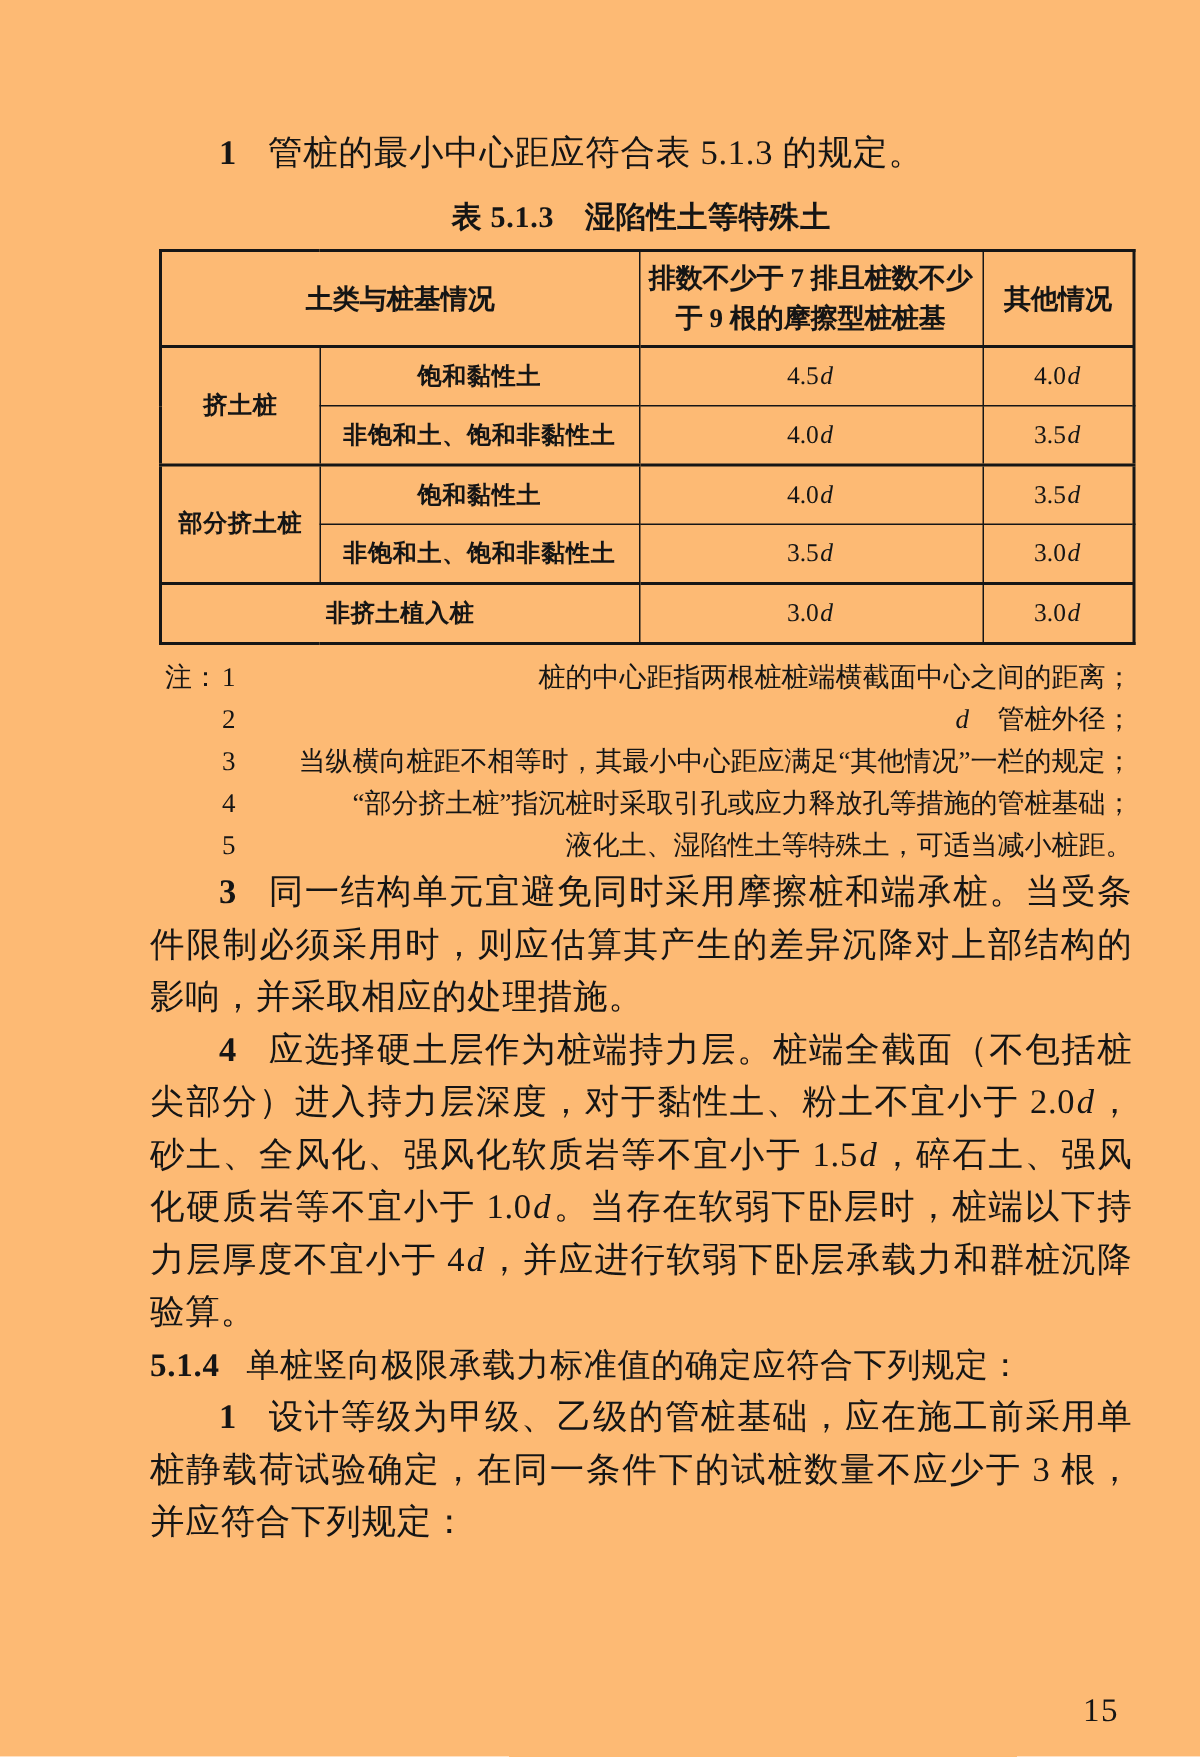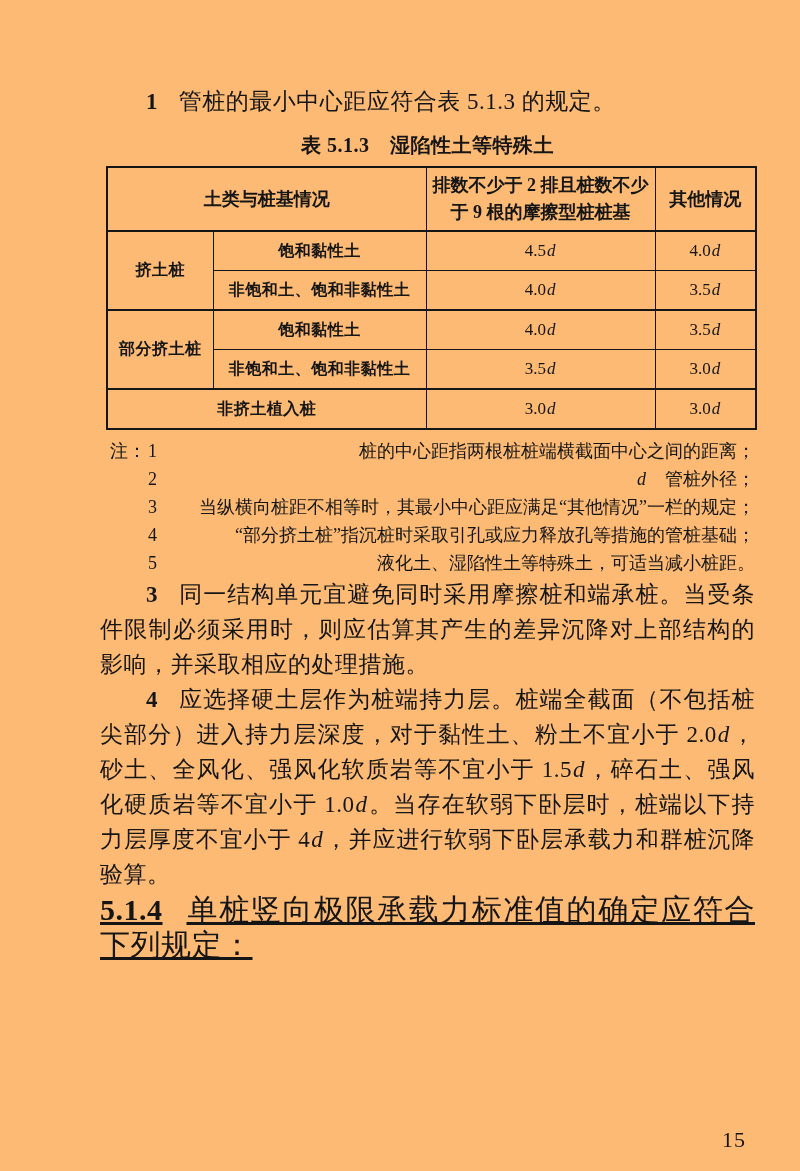--- a/index.html
+++ b/index.html
@@ -59,25 +59,24 @@
     margin:7px 0 0 10px;
     font-size:18px;
     line-height:28px;
   }
   .note{display:flex;}
   .nlabel{width:38px;flex:none;}
   .nnum{width:26px;flex:none;}
   .ntext{flex:1;text-align:right;}
   p.clause{
     margin:0;
-    font-size:30px;
+    font-size:22px;
     line-height:35px;
     text-align:justify;
     letter-spacing:0.5px;
-    text-decoration:underline;
   }
   .cnum{font-weight:700;padding-right:0.8em;}
   .p-space{margin-top:6px;}
   .pageno{
     position:absolute;
     right:54px;
     bottom:18px;
     font-size:22px;
     letter-spacing:1px;
   }
@@ -94,21 +93,21 @@
   <table class="spacing">
     <colgroup>
       <col style="width:106px">
         <col style="width:213px">
         <col style="width:229px">
         <col style="width:101px">
     </colgroup>
     <tbody>
         <tr class="head">
       <td colspan="2">土类与桩基情况</td>
-      <td>排数不少于 2 排且桩数不少于 9 根的摩擦型桩桩基</td>
+      <td>排数不少于 7 排且桩数不少于 9 根的摩擦型桩桩基</td>
       <td>其他情况</td>
     </tr>
     <tr class="body-row">
       <td class="lbl" rowspan="2">挤土桩</td>
       <td class="lbl">饱和黏性土</td>
       <td class="val">4.5<i>d</i></td>
       <td class="val">4.0<i>d</i></td>
     </tr>
     <tr class="body-row">
       <td class="lbl">非饱和土、饱和非黏性土</td>
@@ -162,16 +161,17 @@
     </div>
   </div>
 
 
   <p class="para"><span class="num">3</span><span>同一结构单元宜避免同时采用摩擦桩和端承桩。当受条件限制必须采用时，则应估算其产生的差异沉降对上部结构的影响，并采取相应的处理措施。</span></p>
 
   <p class="para"><span class="num">4</span><span>应选择硬土层作为桩端持力层。桩端全截面（不包括桩尖部分）进入持力层深度，对于黏性土、粉土不宜小于 2.0<i>d</i>，砂土、全风化、强风化软质岩等不宜小于 1.5<i>d</i>，碎石土、强风化硬质岩等不宜小于 1.0<i>d</i>。当存在软弱下卧层时，桩端以下持力层厚度不宜小于 4<i>d</i>，并应进行软弱下卧层承载力和群桩沉降验算。</span></p>
 
   <p class="clause"><span class="cnum">5.1.4</span><span>单桩竖向极限承载力标准值的确定应符合下列规定：</span></p>
 
+  <p class="para"><span class="num">1</span><span>设计等级为甲级、乙级的管桩基础，应在施工前采用单桩静载荷试验确定，在同一条件下的试桩数量不应少于 3 根，并应符合下列规定：</span></p>
 
   <div class="pageno">15</div>
 
 </div>
 
 </body></html>

